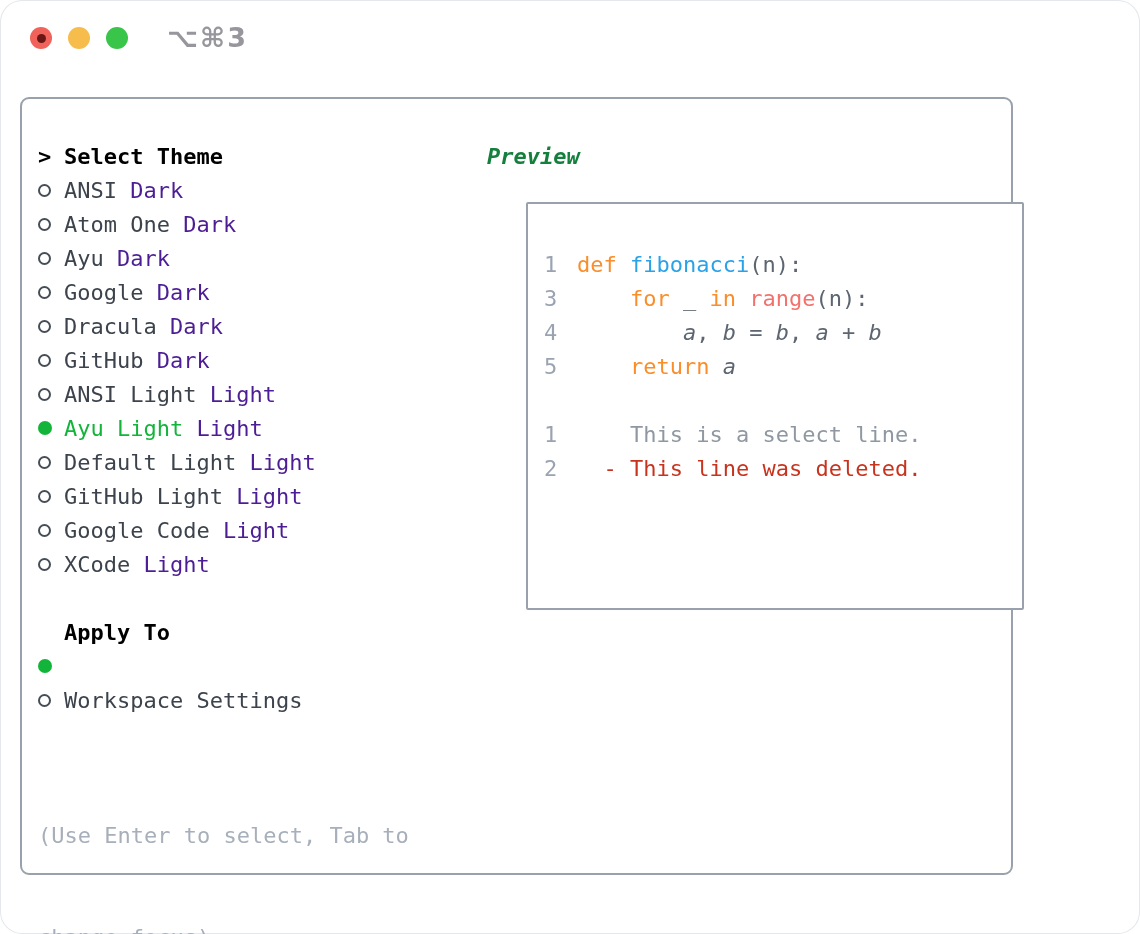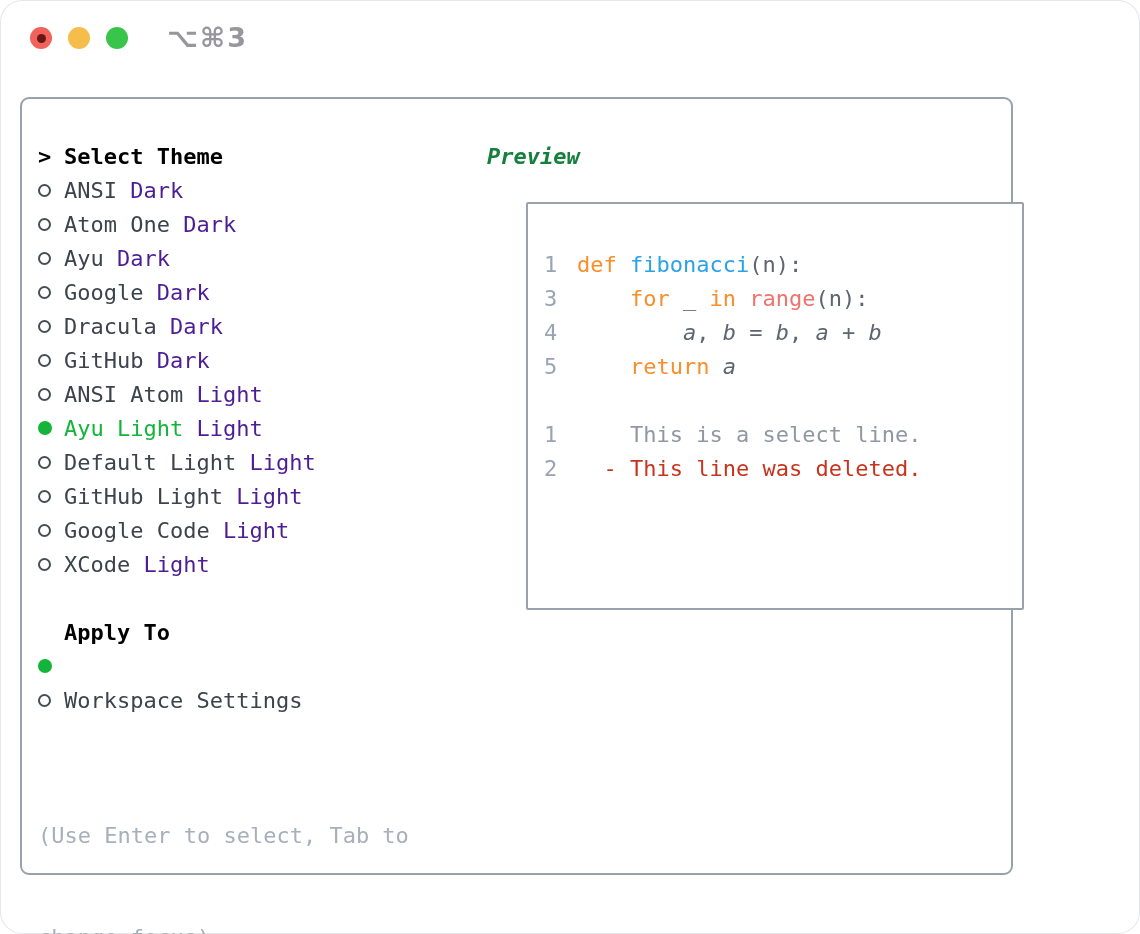--- a/index.html
+++ b/index.html
@@ -89,21 +89,21 @@
         <span class="hdr">Select Theme</span>
       </div>
 
       <div id="theme-list">
           <div class="row"><span class="bullet"><span class="ring"></span></span><span class="t-name">ANSI</span><span class="variant"> Dark</span></div>
           <div class="row"><span class="bullet"><span class="ring"></span></span><span class="t-name">Atom One</span><span class="variant"> Dark</span></div>
           <div class="row"><span class="bullet"><span class="ring"></span></span><span class="t-name">Ayu</span><span class="variant"> Dark</span></div>
           <div class="row"><span class="bullet"><span class="ring"></span></span><span class="t-name">Google</span><span class="variant"> Dark</span></div>
           <div class="row"><span class="bullet"><span class="ring"></span></span><span class="t-name">Dracula</span><span class="variant"> Dark</span></div>
           <div class="row"><span class="bullet"><span class="ring"></span></span><span class="t-name">GitHub</span><span class="variant"> Dark</span></div>
-          <div class="row"><span class="bullet"><span class="ring"></span></span><span class="t-name">ANSI Atom</span><span class="variant"> Light</span></div>
+          <div class="row"><span class="bullet"><span class="ring"></span></span><span class="t-name">ANSI Light</span><span class="variant"> Light</span></div>
           <div class="row selected"><span class="bullet"><span class="dot"></span></span><span class="t-name">Ayu Light</span><span class="variant"> Light</span></div>
           <div class="row"><span class="bullet"><span class="ring"></span></span><span class="t-name">Default Light</span><span class="variant"> Light</span></div>
           <div class="row"><span class="bullet"><span class="ring"></span></span><span class="t-name">GitHub Light</span><span class="variant"> Light</span></div>
           <div class="row"><span class="bullet"><span class="ring"></span></span><span class="t-name">Google Code</span><span class="variant"> Light</span></div>
           <div class="row"><span class="bullet"><span class="ring"></span></span><span class="t-name">XCode</span><span class="variant"> Light</span></div>
         </div>
 
       <div class="row apply-hdr">
         <span class="bullet"></span>
         <span class="hdr">Apply To</span>

